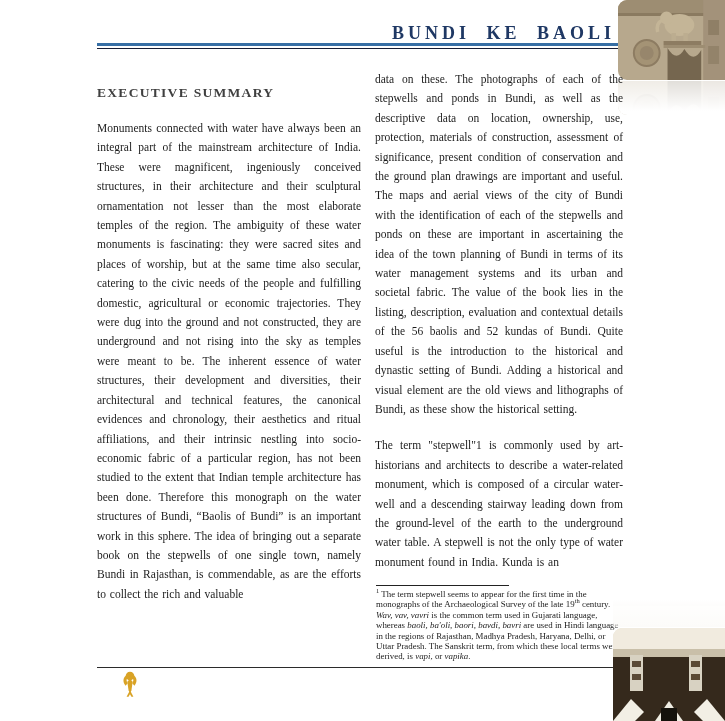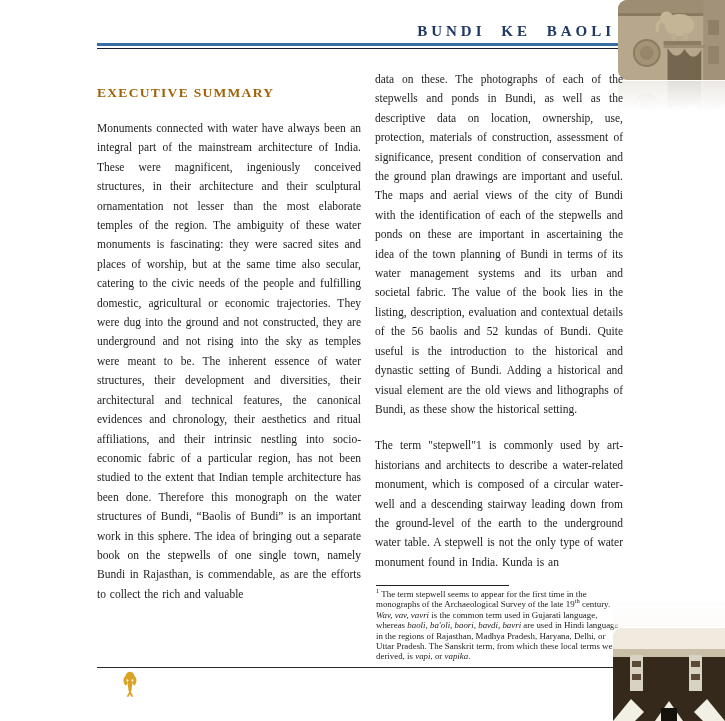--- a/index.html
+++ b/index.html
@@ -8,36 +8,36 @@
     width:725px;height:721px;
     background:#ffffff;
     font-family:"Liberation Serif", serif;
     color:#1c1c1c;
     overflow:hidden;
     margin:0 auto;
   }
   
   .header-title{
     position:absolute; top:23px; right:110px;
-    font-size:15px; font-weight:bold;
+    font-size:18px; font-weight:bold;
     letter-spacing:4px; word-spacing:8px;
     color:#1f3864;
   }
   .header-rule{
     position:absolute; left:97px; top:43px; width:524px; height:2px;
     border-top:3.5px solid #376fa5;
     border-bottom:1.5px solid #171c33;
   }
   
   .col-left{
     position:absolute; left:97px; top:85px; width:264px;
   }
   .section-heading{
     font-size:13.5px; font-weight:bold; letter-spacing:1.3px;
-    color:#a16207; margin:0 0 0 0;
+    color:#404040; margin:0 0 0 0;
   }
   .body-par{
     font-size:11.5px; line-height:19.4px;
     text-align:justify; word-spacing:1px;
     margin:0;
   }
   .col-left .body-par{margin-top:18px;}
   .col-right{
     position:absolute; left:375px; top:70px; width:248px;
   }

